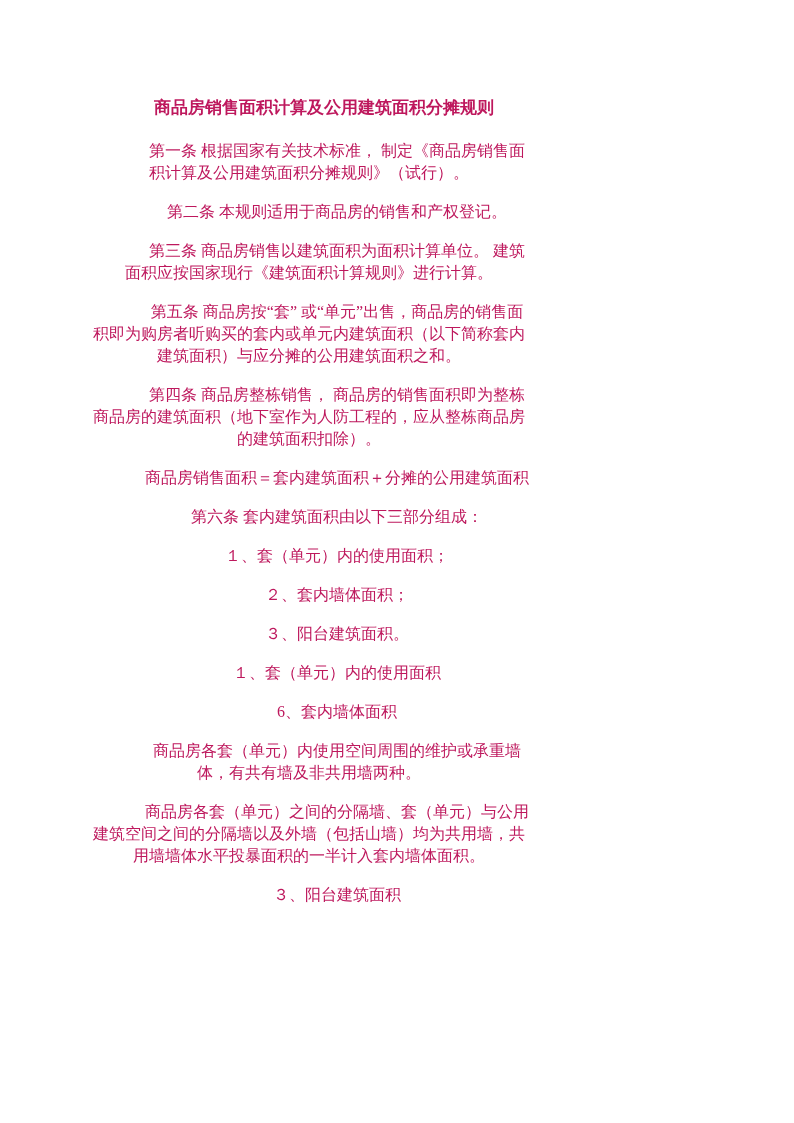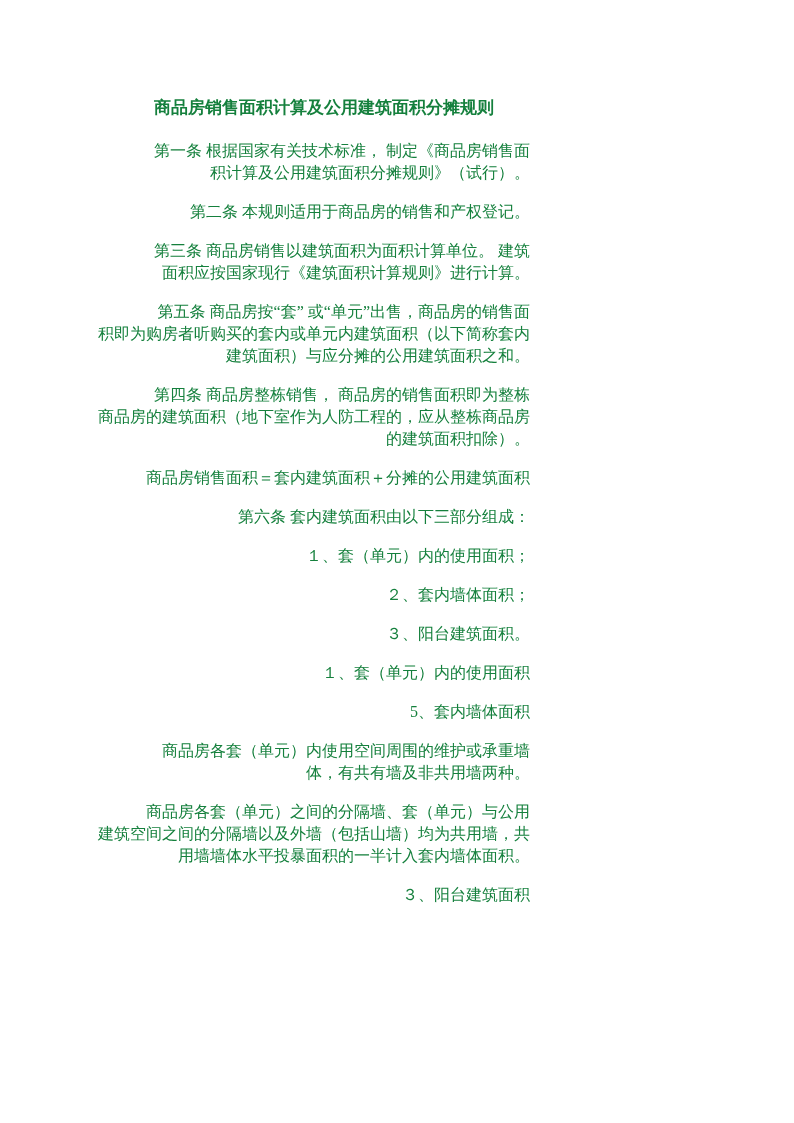--- a/index.html
+++ b/index.html
@@ -6,40 +6,40 @@
     margin: 0;
     padding: 0;
     background: #ffffff;
   }
   .page {
     position: relative;
     width: 648px;
     height: 1123px;
     box-sizing: border-box;
     background: #ffffff;
-    color: #15803d;
+    color: #be185d;
     padding: 97px 118px 40px 88px;
     overflow: hidden;
     font-family: "Liberation Serif", "DejaVu Serif", serif;
     font-size: 16px;
     line-height: 22px;
   }
   .doc-title {
     font-size: 17px;
     font-weight: bold;
     text-align: center;
     line-height: 22px;
     margin: 0 -118px 21px -88px; 
     padding: 0;
   }
   .doc-body p {
     margin: 0 0 17px 0;
     padding: 0;
     text-indent: 56px;
-    text-align: right;
+    text-align: center;
     word-break: break-all;
   }
 </style>
 </head>
 <body>
 
 <div class="page">
   <h1 class="doc-title">商品房销售面积计算及公用建筑面积分摊规则</h1>
 
   <div class="doc-body">
@@ -48,18 +48,18 @@
       <p class="doc-paragraph">第二条 本规则适用于商品房的销售和产权登记。</p>
       <p class="doc-paragraph">第三条 商品房销售以建筑面积为面积计算单位。 建筑面积应按国家现行《建筑面积计算规则》进行计算。</p>
       <p class="doc-paragraph">第五条 商品房按“套” 或“单元”出售，商品房的销售面积即为购房者听购买的套内或单元内建筑面积（以下简称套内建筑面积）与应分摊的公用建筑面积之和。</p>
       <p class="doc-paragraph">第四条 商品房整栋销售， 商品房的销售面积即为整栋商品房的建筑面积（地下室作为人防工程的，应从整栋商品房的建筑面积扣除）。</p>
       <p class="doc-paragraph">商品房销售面积＝套内建筑面积＋分摊的公用建筑面积</p>
       <p class="doc-paragraph">第六条 套内建筑面积由以下三部分组成：</p>
       <p class="doc-paragraph">１、套（单元）内的使用面积；</p>
       <p class="doc-paragraph">２、套内墙体面积；</p>
       <p class="doc-paragraph">３、阳台建筑面积。</p>
       <p class="doc-paragraph">１、套（单元）内的使用面积</p>
-      <p class="doc-paragraph">5、套内墙体面积</p>
+      <p class="doc-paragraph">6、套内墙体面积</p>
       <p class="doc-paragraph">商品房各套（单元）内使用空间周围的维护或承重墙体，有共有墙及非共用墙两种。</p>
       <p class="doc-paragraph">商品房各套（单元）之间的分隔墙、套（单元）与公用建筑空间之间的分隔墙以及外墙（包括山墙）均为共用墙，共用墙墙体水平投暴面积的一半计入套内墙体面积。</p>
       <p class="doc-paragraph">３、阳台建筑面积</p>
     </div>
 </div>
 
 </body></html>

